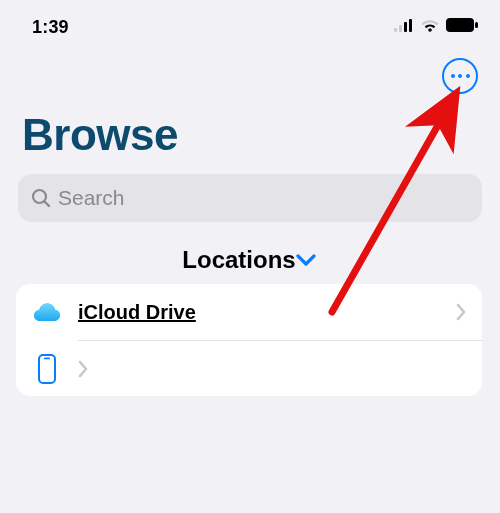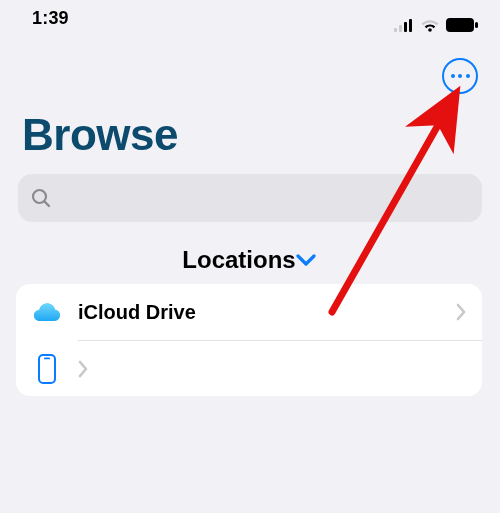--- a/index.html
+++ b/index.html
@@ -1,40 +1,40 @@
 <!DOCTYPE html>
 <html><head>
   <meta charset="utf-8">
   <style>
     * { margin: 0; padding: 0; box-sizing: border-box; font-family: -apple-system, "SF Pro Text", "Helvetica Neue", Arial, sans-serif; -webkit-font-smoothing: antialiased; }
     html, body { width: 500px; height: 513px; background: #f2f2f6; overflow: hidden; }
     .screen { width: 500px; height: 513px; position: relative; padding: 0; }
     
-    .status-bar { display: flex; justify-content: space-between; height: 46px; padding: 8px 22px 0 32px; }
+    .status-bar { display: flex; justify-content: space-between; align-items: center; height: 46px; padding: 8px 22px 0 32px; }
     .status-time { font-size: 18px; font-weight: 700; letter-spacing: 0.2px; color: #000; }
     .status-right { display: flex; align-items: center; gap: 6px; }
     
     .nav { display: flex; justify-content: flex-end; align-items: center; padding: 12px 22px 0 22px; height: 48px; }
     .more-btn { width: 36px; height: 36px; border-radius: 50%; border: 2.5px solid #0a7cff; display: flex; align-items: center; justify-content: center; background: transparent; cursor: pointer; }
     .more-dots { display: flex; gap: 3.5px; }
     .more-dots span { width: 4px; height: 4px; border-radius: 50%; background: #0a7cff; display: block; }
     
     .page-title { font-size: 44px; font-weight: 800; letter-spacing: -0.5px; color: #0c4a6e; padding: 16px 22px 14px; }
     
     .search-wrap { margin: 0 18px 24px; }
     .search { display: flex; align-items: center; gap: 6px; background: #e3e3e8; border-radius: 14px; height: 48px; padding: 0 12px; }
     .search .mag { color: #8a8a8e; display:flex; align-items:center;}
     .search input { flex: 1; border: none; background: transparent; font-size: 21px; color: #8a8a8e; outline: none; }
     .search input::placeholder { color: #8a8a8e; }
     
     .section-header { display: flex; align-items: center; justify-content: center; padding: 0 32px 10px 30px; }
     .section-title { font-size: 24px; font-weight: 800; color: #000; }
     .chev-down { color: #0a7cff; display:flex; }
     
-    .card { background: #fff; border-radius: 14px; margin: 0 18px 0 16px; overflow: hidden; }
+    .card { background: #fff; border-radius: 14px; margin: 0 18px 0 16px; overflow: hidden; text-decoration: underline; }
     .row { display: flex; align-items: center; height: 56px; padding: 0 16px 0 16px; cursor: pointer; }
     .row + .row { border-top: 1px solid #e2e2e6; margin-left: 62px; padding-left: 0; }
     .row + .row .icon-slot { margin-left: -46px; margin-right: 16px; }
     .row-first .icon-slot { margin-right: 16px; }
     .icon-slot { width: 30px; height: 30px; display:flex; align-items:center; justify-content:center; }
     .row-label { flex: 1; font-size: 20px; font-weight: 600; color: #000; }
     .chev-right { color: #c7c7cc; display:flex; }
     
     .arrow-annot { position: absolute; left: 314px; top: 80px; pointer-events: none; }
   </style>
@@ -83,20 +83,21 @@
   <h1 class="page-title">Browse</h1>
 
   <div class="search-wrap">
     <div class="search">
       <span class="mag">
         <svg width="22" height="22" viewBox="0 0 22 22">
           <circle cx="9.5" cy="9.5" r="6.5" stroke="#8a8a8e" stroke-width="2.2" fill="none"></circle>
           <line x1="14.5" y1="14.5" x2="19" y2="19" stroke="#8a8a8e" stroke-width="2.4" stroke-linecap="round"></line>
         </svg>
       </span>
+      <input type="text" placeholder="Search" style="">
     </div>
   </div>
 
   <div class="section-header">
     <div class="section-title">Locations</div>
     <span class="chev-down">
       <svg width="20" height="14" viewBox="0 0 20 14">
         <path d="M2 3 L10 11 L18 3" stroke="#0a7cff" stroke-width="3.2" fill="none" stroke-linecap="round" stroke-linejoin="round"></path>
       </svg>
     </span>

